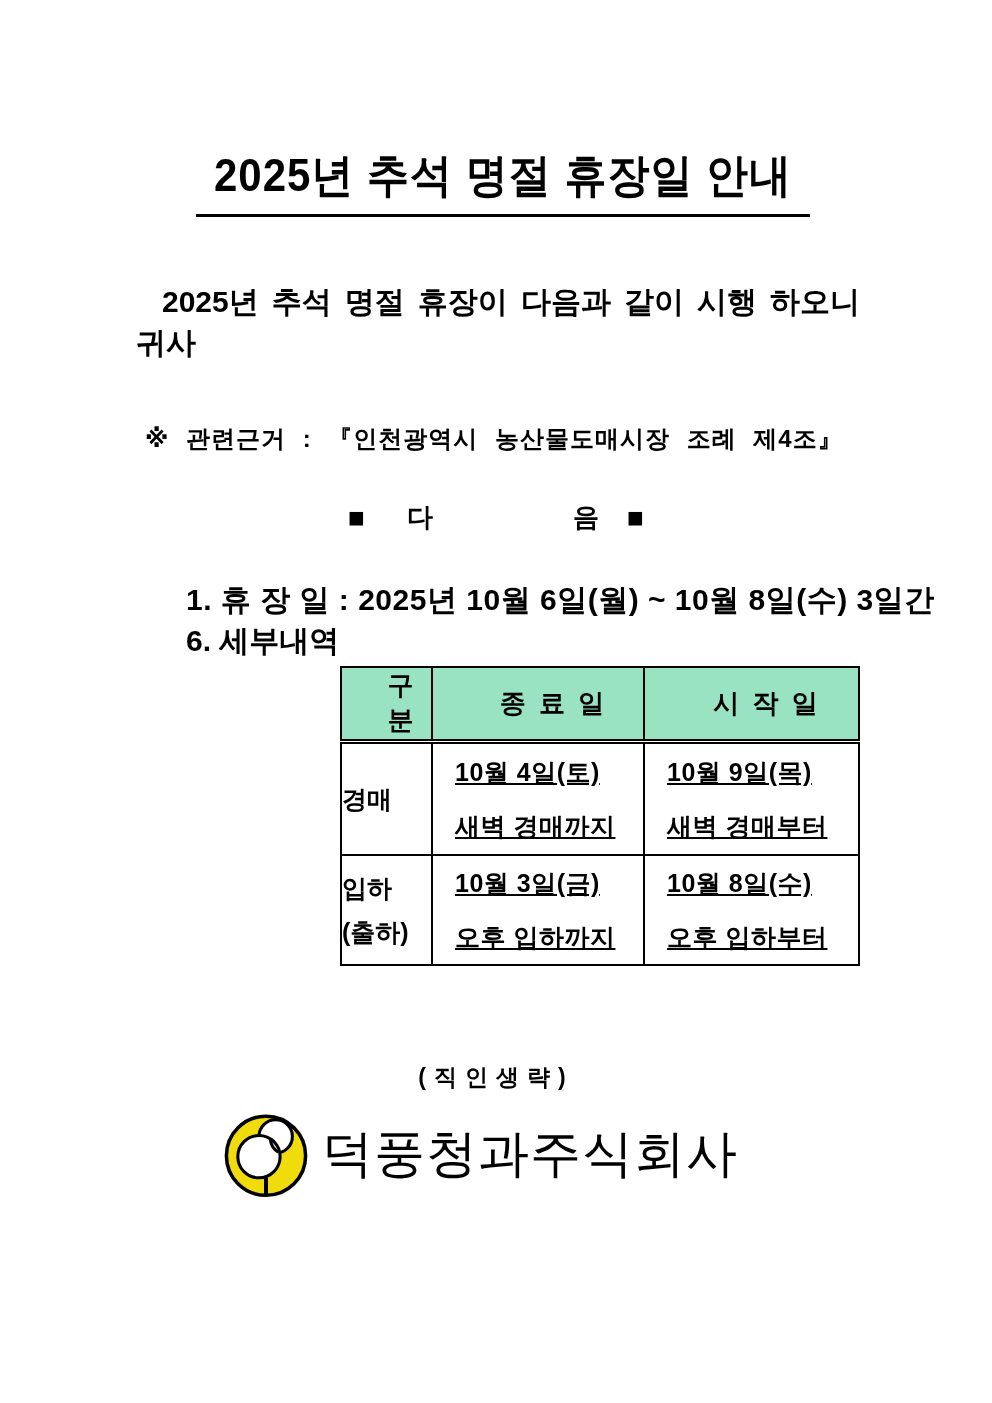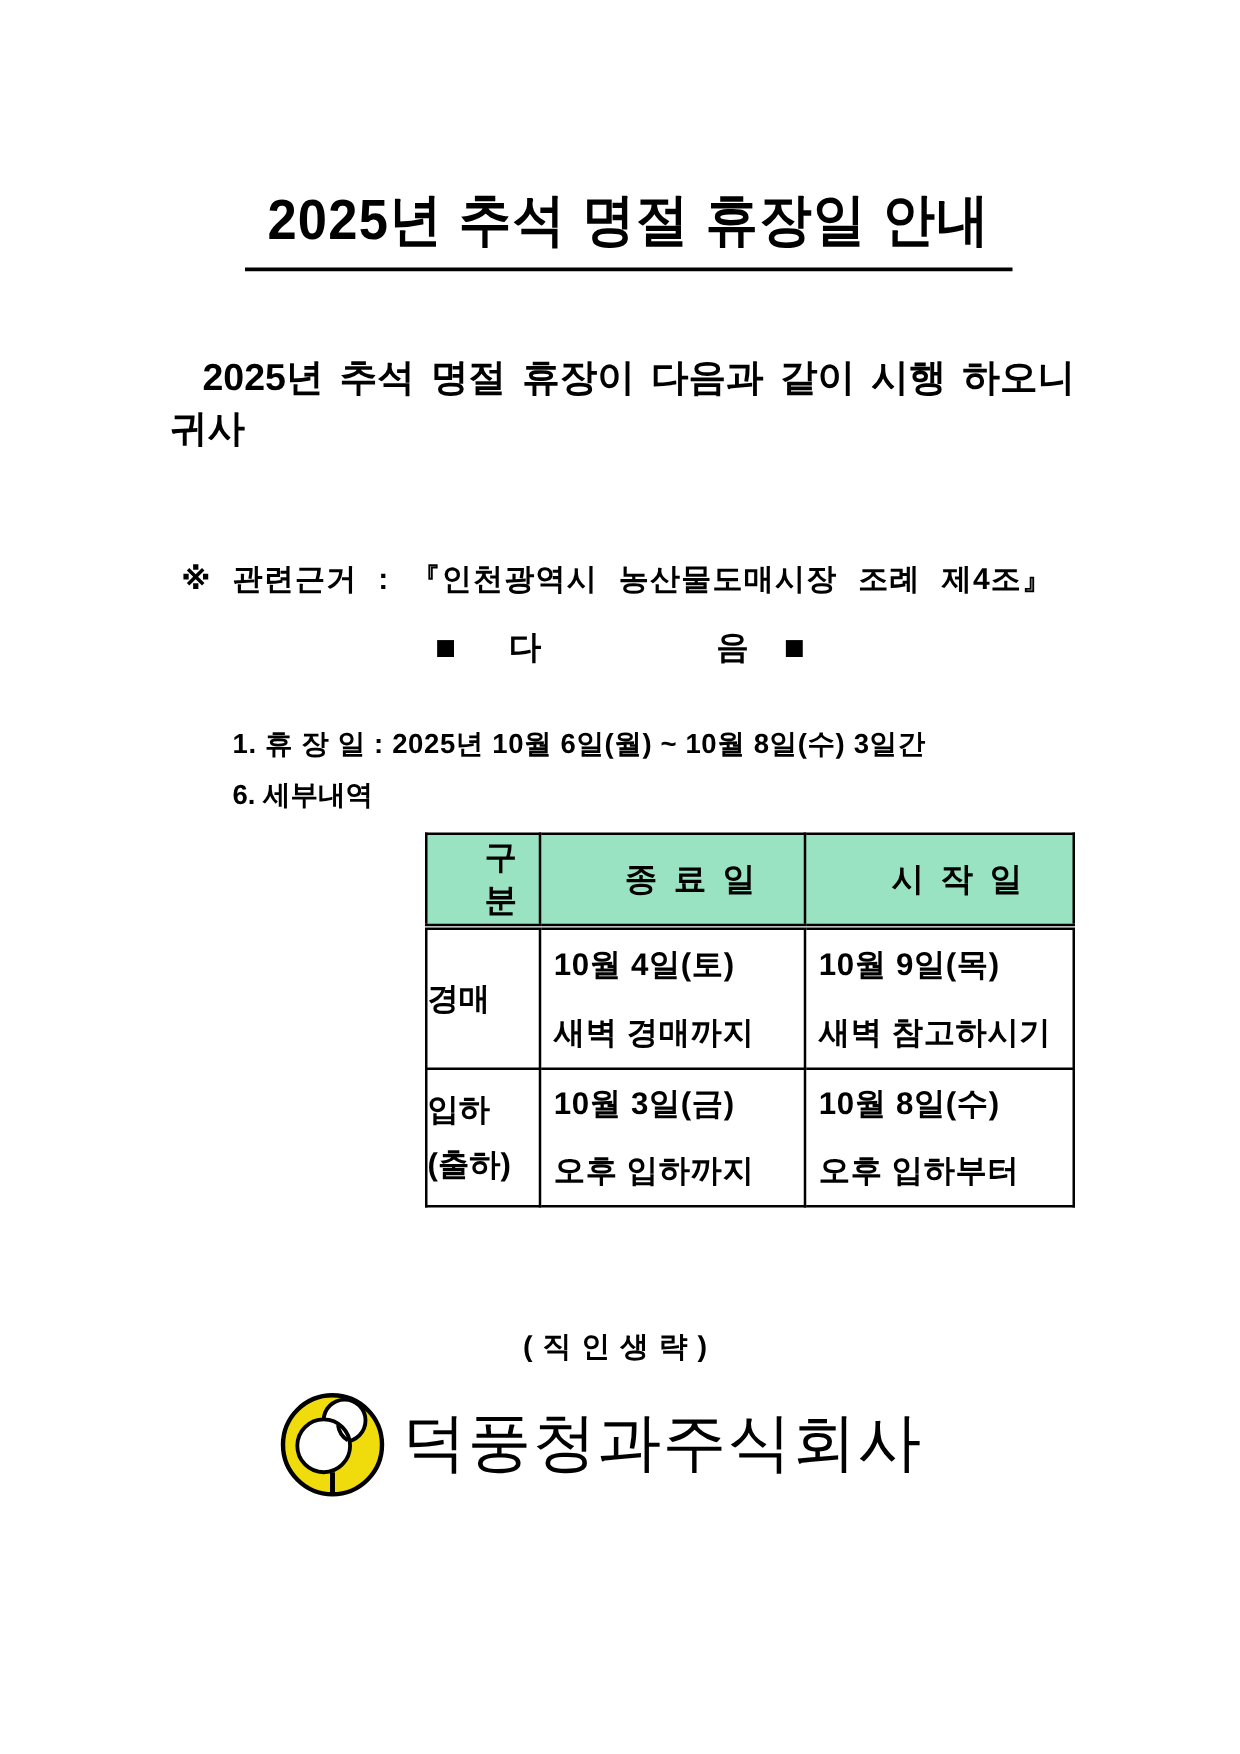--- a/index.html
+++ b/index.html
@@ -24,34 +24,34 @@
     transform: scaleY(1.08); transform-origin: bottom;
     white-space: nowrap;
   }
 
   
   .intro-line { position: absolute; left: 136px; width: 724px; font-size: 30px; font-weight: bold; }
   .intro-line1 { top: 282px; text-align: justify; text-align-last: justify; text-indent: 26px; }
   .intro-line2 { top: 338px; word-spacing: 4px; }
 
   
-  .reference { position: absolute; left: 145px; top: 423px; font-size: 24px; font-weight: bold; word-spacing: 9px; letter-spacing: 1px; margin-top: 24px; }
+  .reference { position: absolute; left: 145px; top: 423px; font-size: 24px; font-weight: bold; word-spacing: 9px; letter-spacing: 1px; }
 
   
   .section-marker {
     position: absolute; left: 0; top: 500px; width: 992px;
     display: flex; justify-content: center; align-items: center;
     font-size: 26px; font-weight: bold;
   }
   .section-marker .sq { font-size: 28px; line-height: 1; }
   .section-marker .lbl-left { margin: 0 140px 0 42px; }
   .section-marker .lbl-right { margin-right: 28px; }
 
   
-  .list-item { position: absolute; left: 186px; font-size: 22px; font-weight: bold; white-space: pre; }
+  .list-item { position: absolute; left: 186px; font-size: 30px; font-weight: bold; white-space: pre; }
   .list-item-1 { top: 580px; letter-spacing: 0.5px; }
   .list-item-2 { top: 621px; }
 
   
   table.schedule {
     position: absolute; left: 340px; top: 666px;
     border-collapse: collapse;
     table-layout: fixed;
     font-weight: bold;
   }
@@ -63,21 +63,21 @@
     background: #99E2C2;
     height: 74px; font-size: 26px; letter-spacing: 3px;
     border-bottom: 5px double #000;
     font-weight: bold;
     padding-left: 31px;
   }
   table.schedule td { background: #fff; font-size: 25px; }
   table.schedule tr.row-1 td { height: 114px; }
   table.schedule tr.row-2 td { height: 108px; border-radius: 28px; }
   td.cat { white-space: pre-line; line-height: 44px; }
-  td.when { padding-left: 10px; white-space: pre-line; line-height: 54px; letter-spacing: 0.5px; }
+  td.when { padding-left: 22px; white-space: pre-line; line-height: 54px; letter-spacing: 0.5px; text-decoration: underline; }
 
   
   .seal-note {
     position: absolute; left: 0; top: 1062px; width: 992px;
     text-align: center; font-size: 23px; font-weight: bold; letter-spacing: 8px;
   }
 
   
   .footer { position: absolute; left: 222px; top: 1110px; display: flex; align-items: center; }
   .logo { width: 88px; height: 88px; flex: 0 0 auto; }
@@ -122,21 +122,21 @@
         <th>종 료 일</th>
         <th>시 작 일</th>
       </tr>
     </thead>
     <tbody>
       <tr class="row-1">
         <td class="cat">경매</td>
         <td class="when">10월  4일(토)
 새벽 경매까지</td>
         <td class="when">10월  9일(목)
-새벽 참고하시기</td>
+새벽 경매부터</td>
       </tr>
       <tr class="row-2">
         <td class="cat">입하
 (출하)</td>
         <td class="when">10월 3일(금)
 오후 입하까지</td>
         <td class="when">10월  8일(수)
 오후 입하부터</td>
       </tr>
     </tbody>

